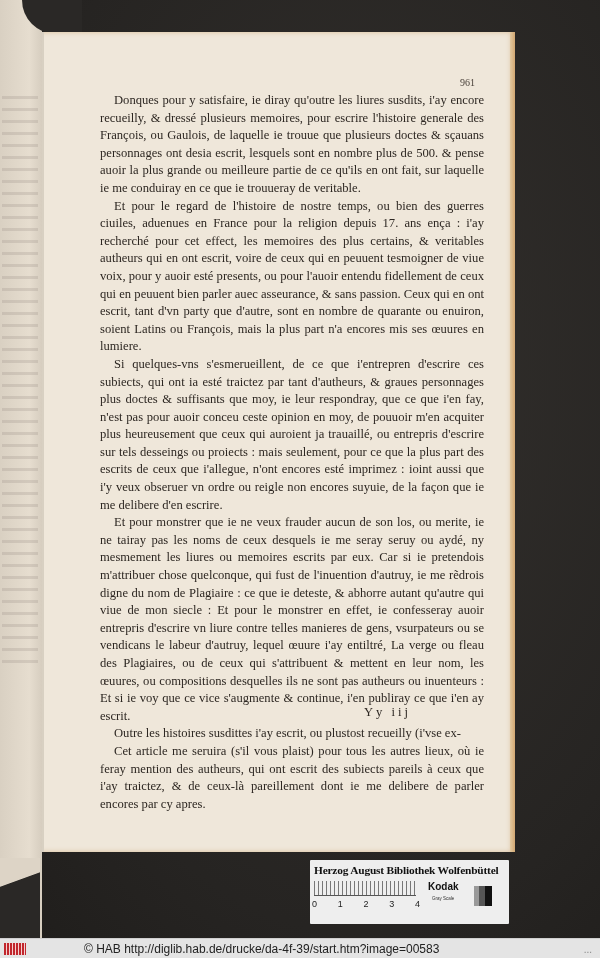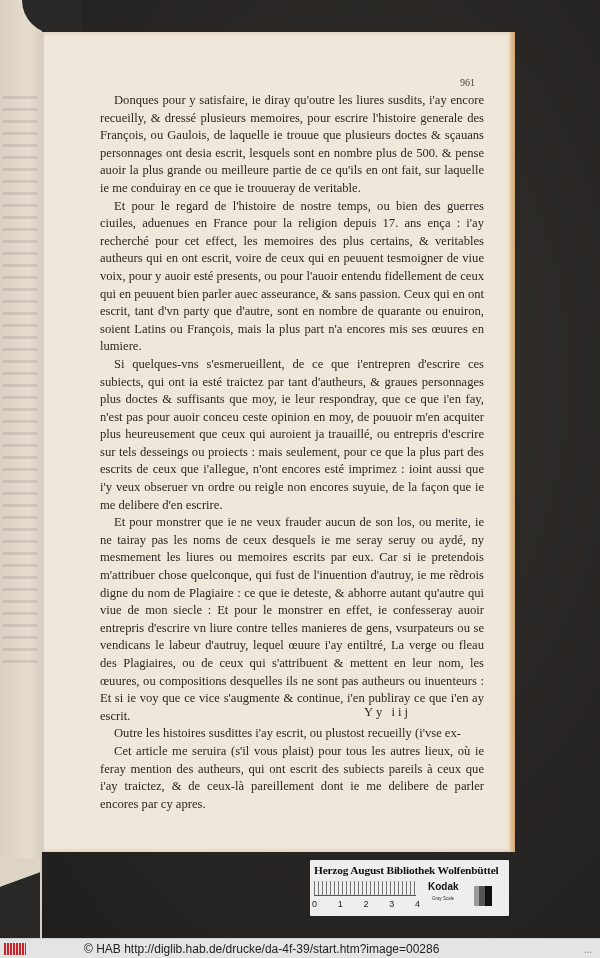--- a/index.html
+++ b/index.html
@@ -53,21 +53,21 @@
     font-size: 12.6px; line-height: 17.6px; color: #2d2722;
     text-align: justify;
     margin-left: 12px;
   }
   .para { margin: 0; text-indent: 14px; }
   .signature {
     position: absolute; right: 104px; top: 673px;
     font-size: 12.6px; color: #2d2722; letter-spacing: 3px;
   }
   .target {
-    position: absolute; left: 310px; top: 860px; width: 199px; height: 56px;
+    position: absolute; left: 310px; top: 860px; width: 199px; height: 64px;
     background: #eeeeee; border-radius: 1px;
   }
   .target-title {
     position: absolute; left: 4px; top: 4px; width: 192px;
     font-family: "Liberation Serif", serif; font-weight: bold; font-size: 11.4px;
     color: #111; white-space: nowrap; letter-spacing: -0.2px;
   }
   .ruler {
     position: absolute; left: 4px; top: 21px; width: 102px; height: 14px;
     border-bottom: 1px solid #555;
@@ -188,15 +188,15 @@
       <span>4</span>
     </div>
     <div class="kodak">Kodak</div>
     <div class="kodak-sub">Gray Scale</div>
     <div class="grayscale"></div>
   </div>
 </div>
 
 <div class="footer">
   <div class="footer-logo"></div>
-  <span class="footer-text">© HAB http://diglib.hab.de/drucke/da-4f-39/start.htm?image=00286</span>
+  <span class="footer-text">© HAB http://diglib.hab.de/drucke/da-4f-39/start.htm?image=00583</span>
   <span class="footer-more">...</span>
 </div>
 
 </body></html>

